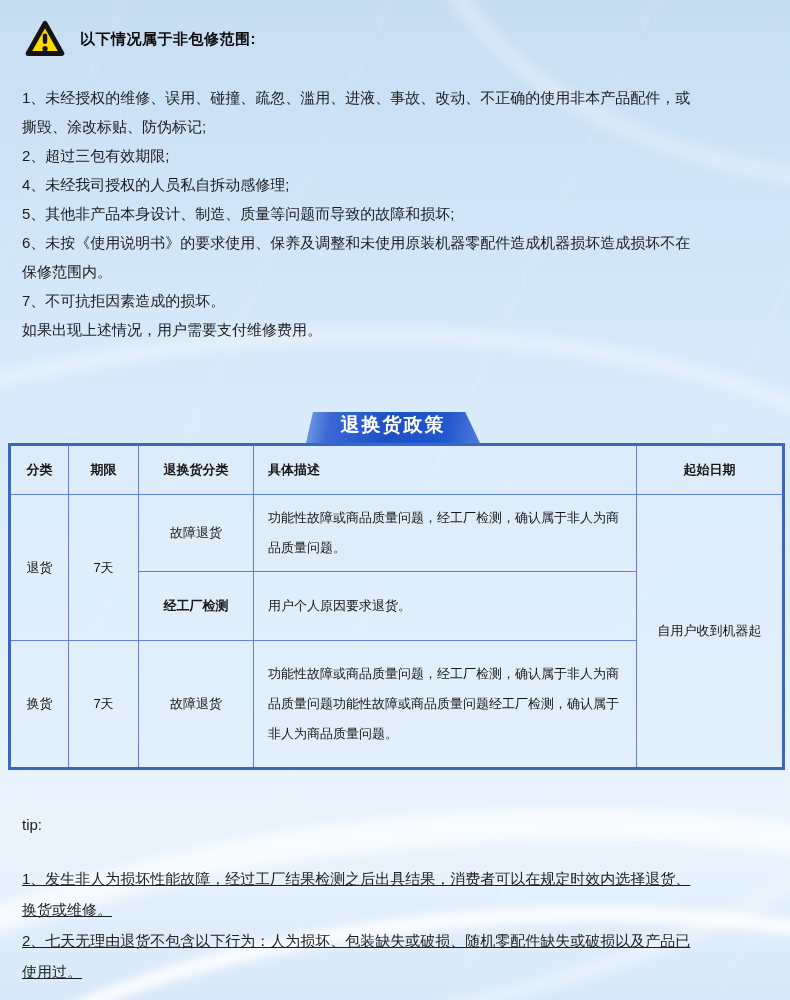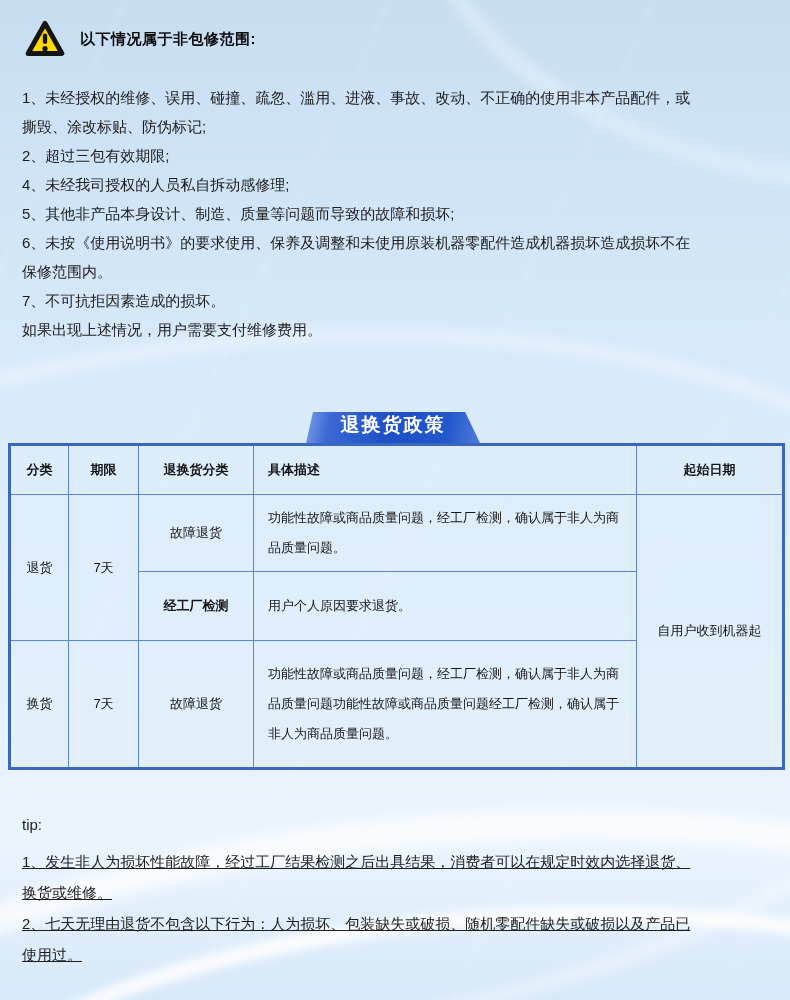--- a/index.html
+++ b/index.html
@@ -32,21 +32,21 @@
   table.policy-table{position:absolute;left:8px;top:443px;width:774px;border-collapse:collapse;table-layout:fixed;
     border:3px solid #3a67c0;z-index:2;}
   .policy-table th,.policy-table td{border:1px solid #5b84d2;background:rgba(223,237,250,0.55);
     font-size:13px;color:#161616;text-align:center;vertical-align:middle;padding:0 4px;}
   .policy-table th{font-weight:700;height:48px;}
   .policy-table .desc{ text-align:left;padding:8px 14px;line-height:30px;}
   .policy-table th.desc{padding:0 14px;line-height:normal;}
   .bold-cell{font-weight:700;}
   
   .tips{position:absolute;left:22px;top:810px;width:750px;font-size:15px;color:#1d1d1d;}
-  .tips .tip-label{line-height:29px;margin-bottom:7px;}
+  .tips .tip-label{line-height:29px;margin-bottom:24px;}
   .tips .tip-line{line-height:31px;text-decoration:underline;}
 </style>
 </head>
 <body>
 
 <div class="canvas">
 
   <div class="ring ring4"></div>
   <div class="ring ring3"></div>
   <div class="ring ring1"></div>

